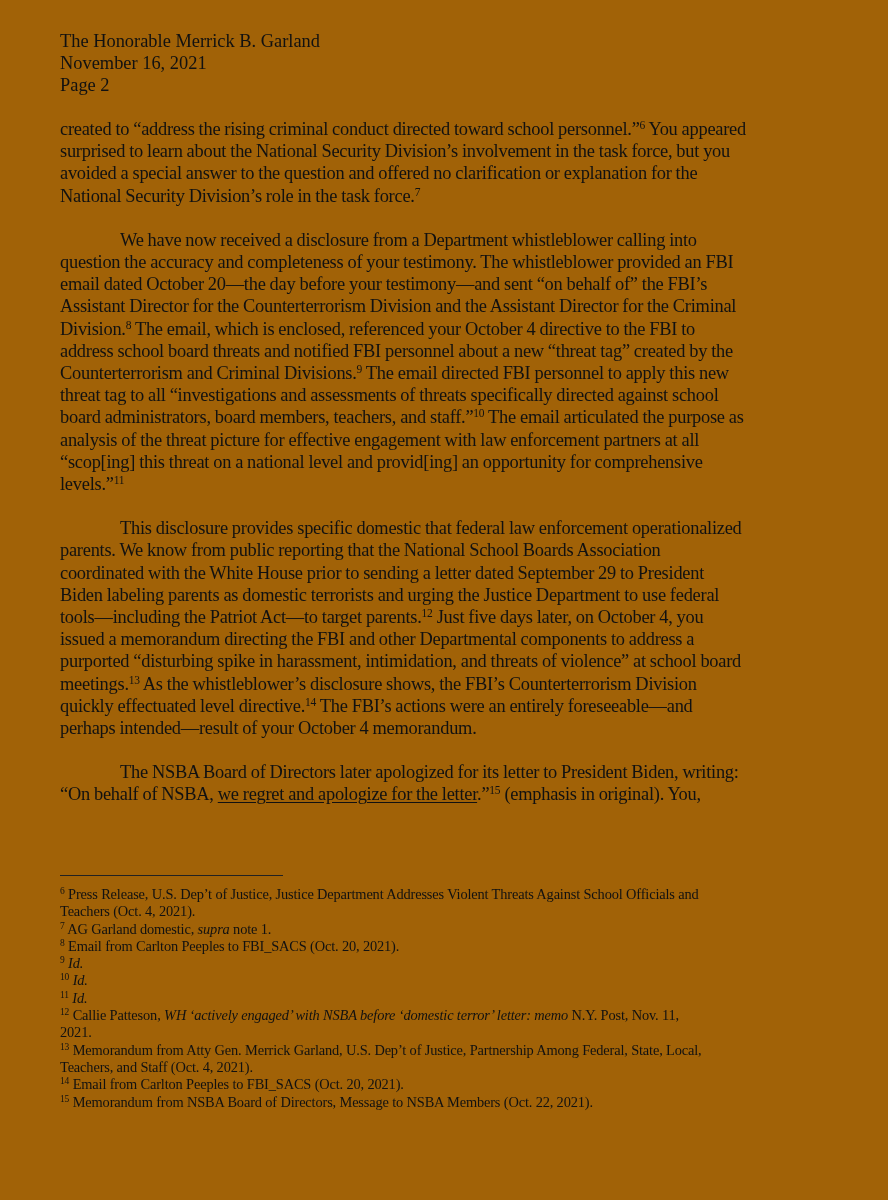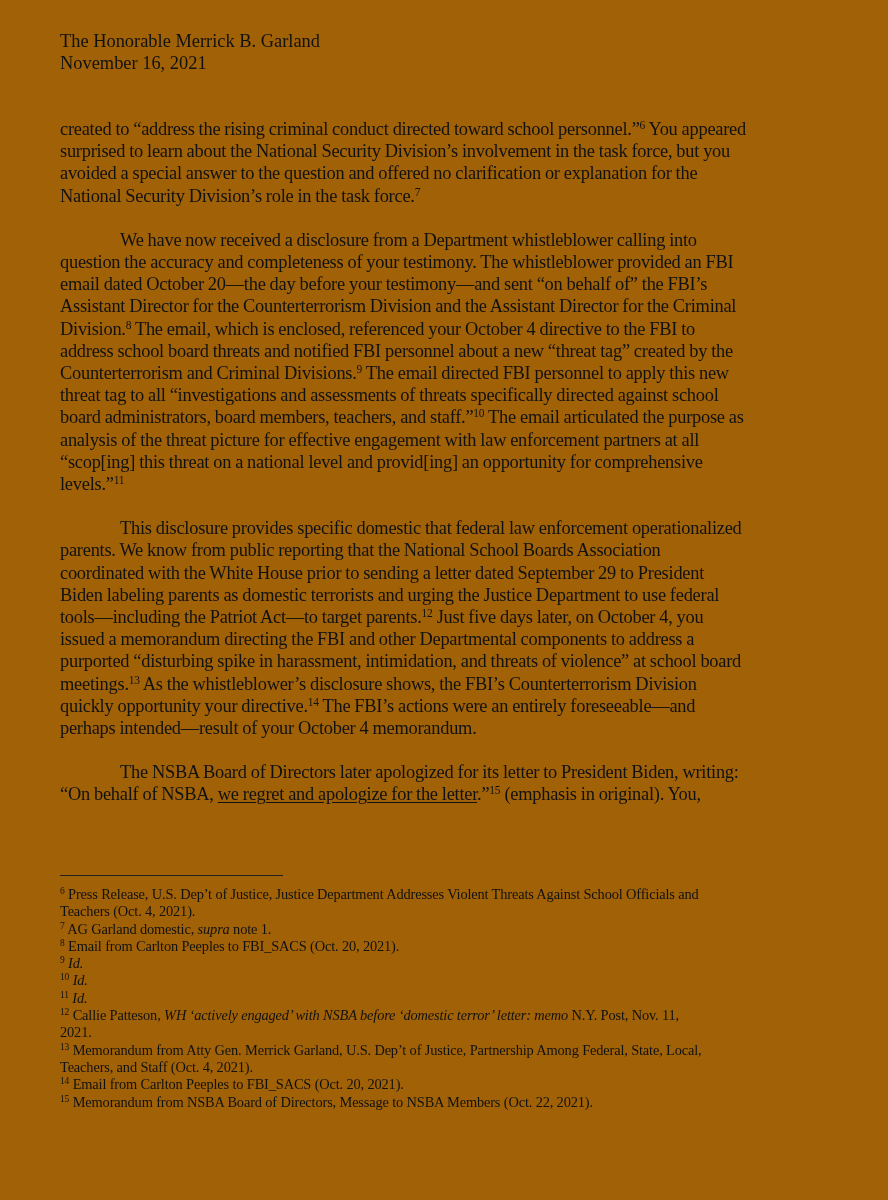--- a/index.html
+++ b/index.html
@@ -22,20 +22,21 @@
   .fn .line { display: block; white-space: nowrap; }
   .fn sup { font-size: 9.5px; vertical-align: 0.5em; }
 </style>
 </head>
 <body>
 
 <div class="page">
   <div class="header">
     <div>The Honorable Merrick B. Garland</div>
     <div>November 16, 2021</div>
+    <div>Page 2</div>
   </div>
 
   <div class="body" id="body">
       <div class="para">
         <span class="line"><span>created to “address the rising criminal conduct directed toward school personnel.”</span><sup>6</sup><span> You appeared</span></span>
         <span class="line"><span>surprised to learn about the National Security Division’s involvement in the task force, but you</span></span>
         <span class="line"><span>avoided a special answer to the question and offered no clarification or explanation for the</span></span>
         <span class="line"><span>National Security Division’s role in the task force.</span><sup>7</sup></span>
       </div>
       <div class="para">
@@ -54,21 +55,21 @@
       </div>
       <div class="para">
         <span class="line" style="padding-left: 60px;"><span>This disclosure provides specific domestic that federal law enforcement operationalized</span></span>
         <span class="line"><span>parents. We know from public reporting that the National School Boards Association</span></span>
         <span class="line"><span>coordinated with the White House prior to sending a letter dated September 29 to President</span></span>
         <span class="line"><span>Biden labeling parents as domestic terrorists and urging the Justice Department to use federal</span></span>
         <span class="line"><span>tools—including the Patriot Act—to target parents.</span><sup>12</sup><span> Just five days later, on October 4, you</span></span>
         <span class="line"><span>issued a memorandum directing the FBI and other Departmental components to address a</span></span>
         <span class="line"><span>purported “disturbing spike in harassment, intimidation, and threats of violence” at school board</span></span>
         <span class="line"><span>meetings.</span><sup>13</sup><span> As the whistleblower’s disclosure shows, the FBI’s Counterterrorism Division</span></span>
-        <span class="line"><span>quickly opportunity your directive.</span><sup>14</sup><span> The FBI’s actions were an entirely foreseeable—and</span></span>
+        <span class="line"><span>quickly effectuated level directive.</span><sup>14</sup><span> The FBI’s actions were an entirely foreseeable—and</span></span>
         <span class="line"><span>perhaps intended—result of your October 4 memorandum.</span></span>
       </div>
       <div class="para">
         <span class="line" style="padding-left: 60px;"><span>The NSBA Board of Directors later apologized for its letter to President Biden, writing:</span></span>
         <span class="line"><span>“On behalf of NSBA, </span><span class="u">we regret and apologize for the letter</span><span>.”</span><sup>15</sup><span> (emphasis in original). You,</span></span>
       </div>
     </div>
 
   <div class="rule"></div>
 

